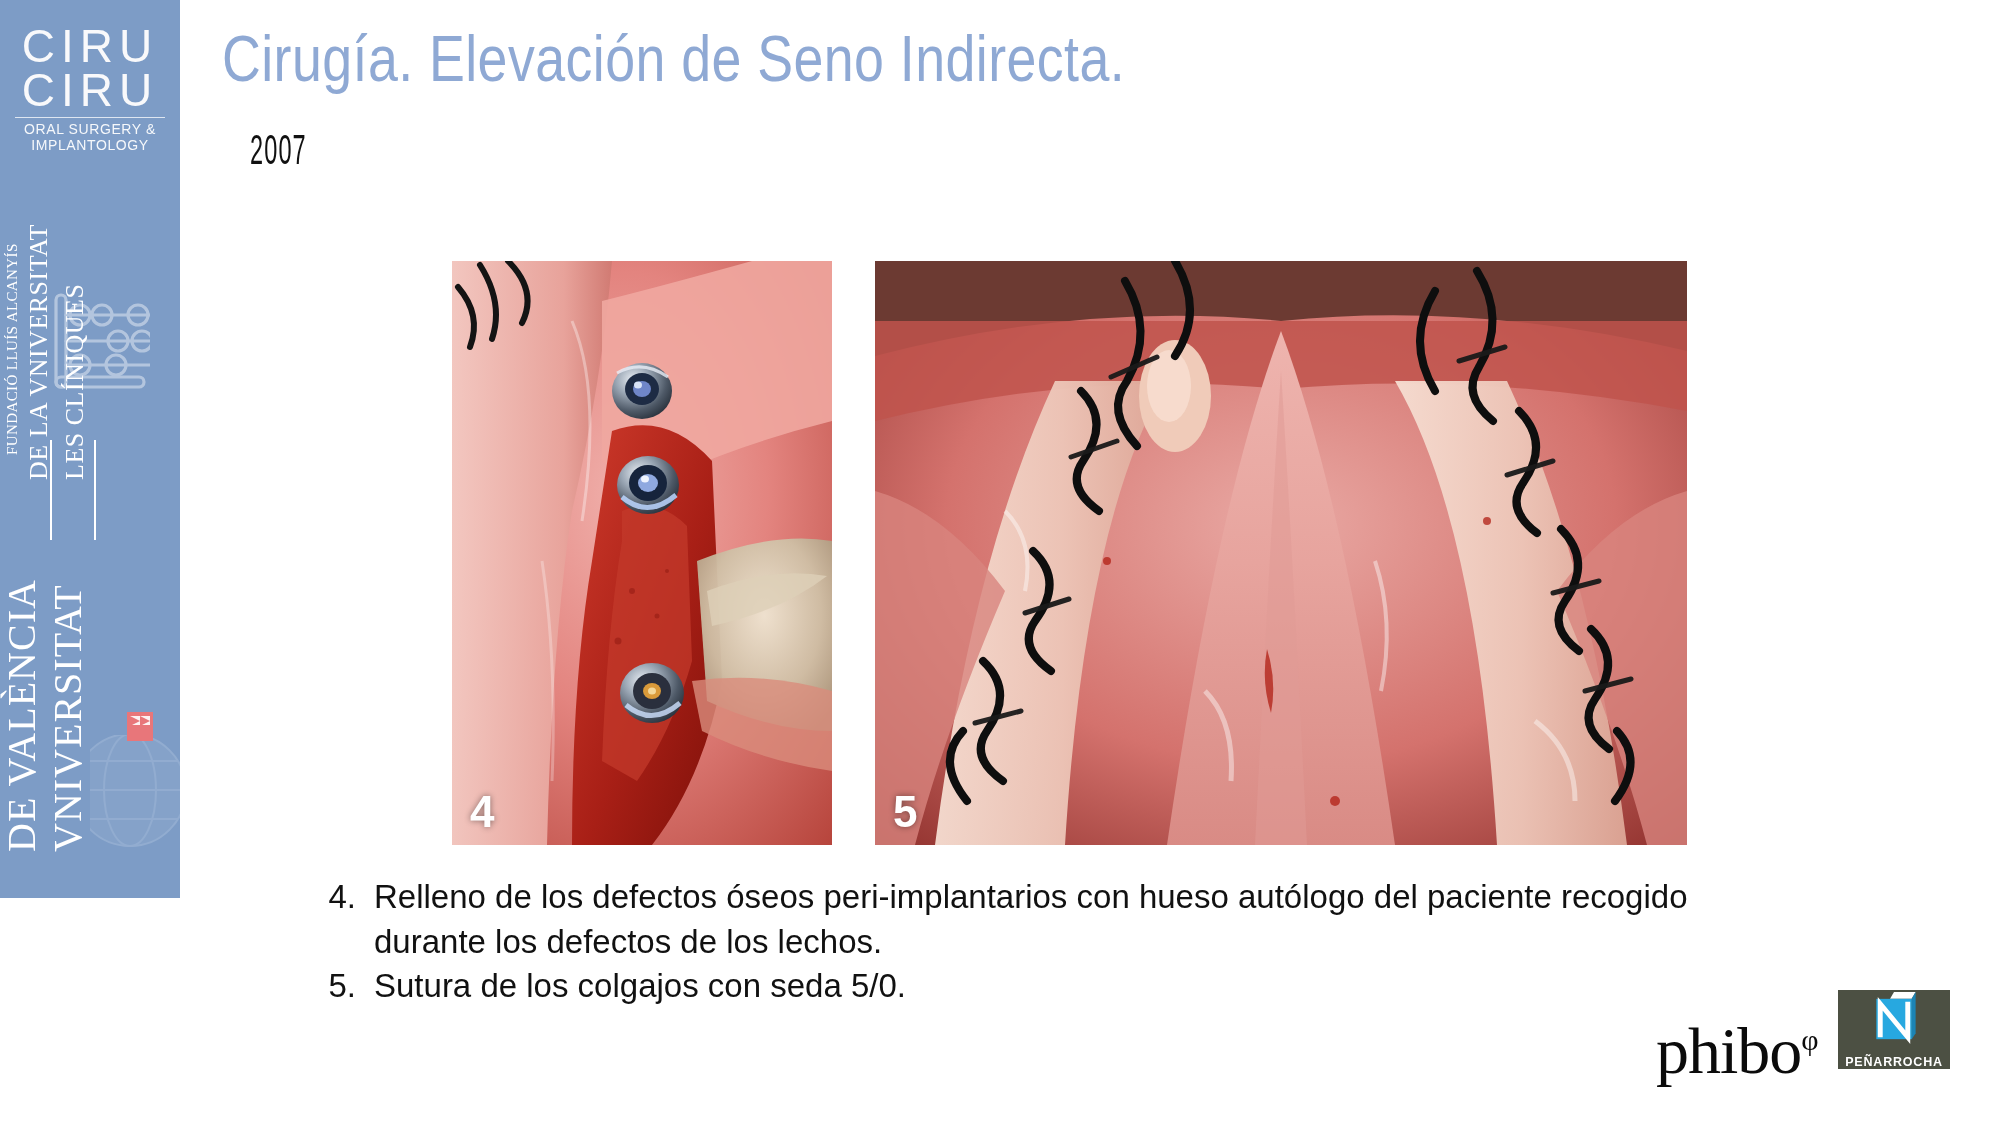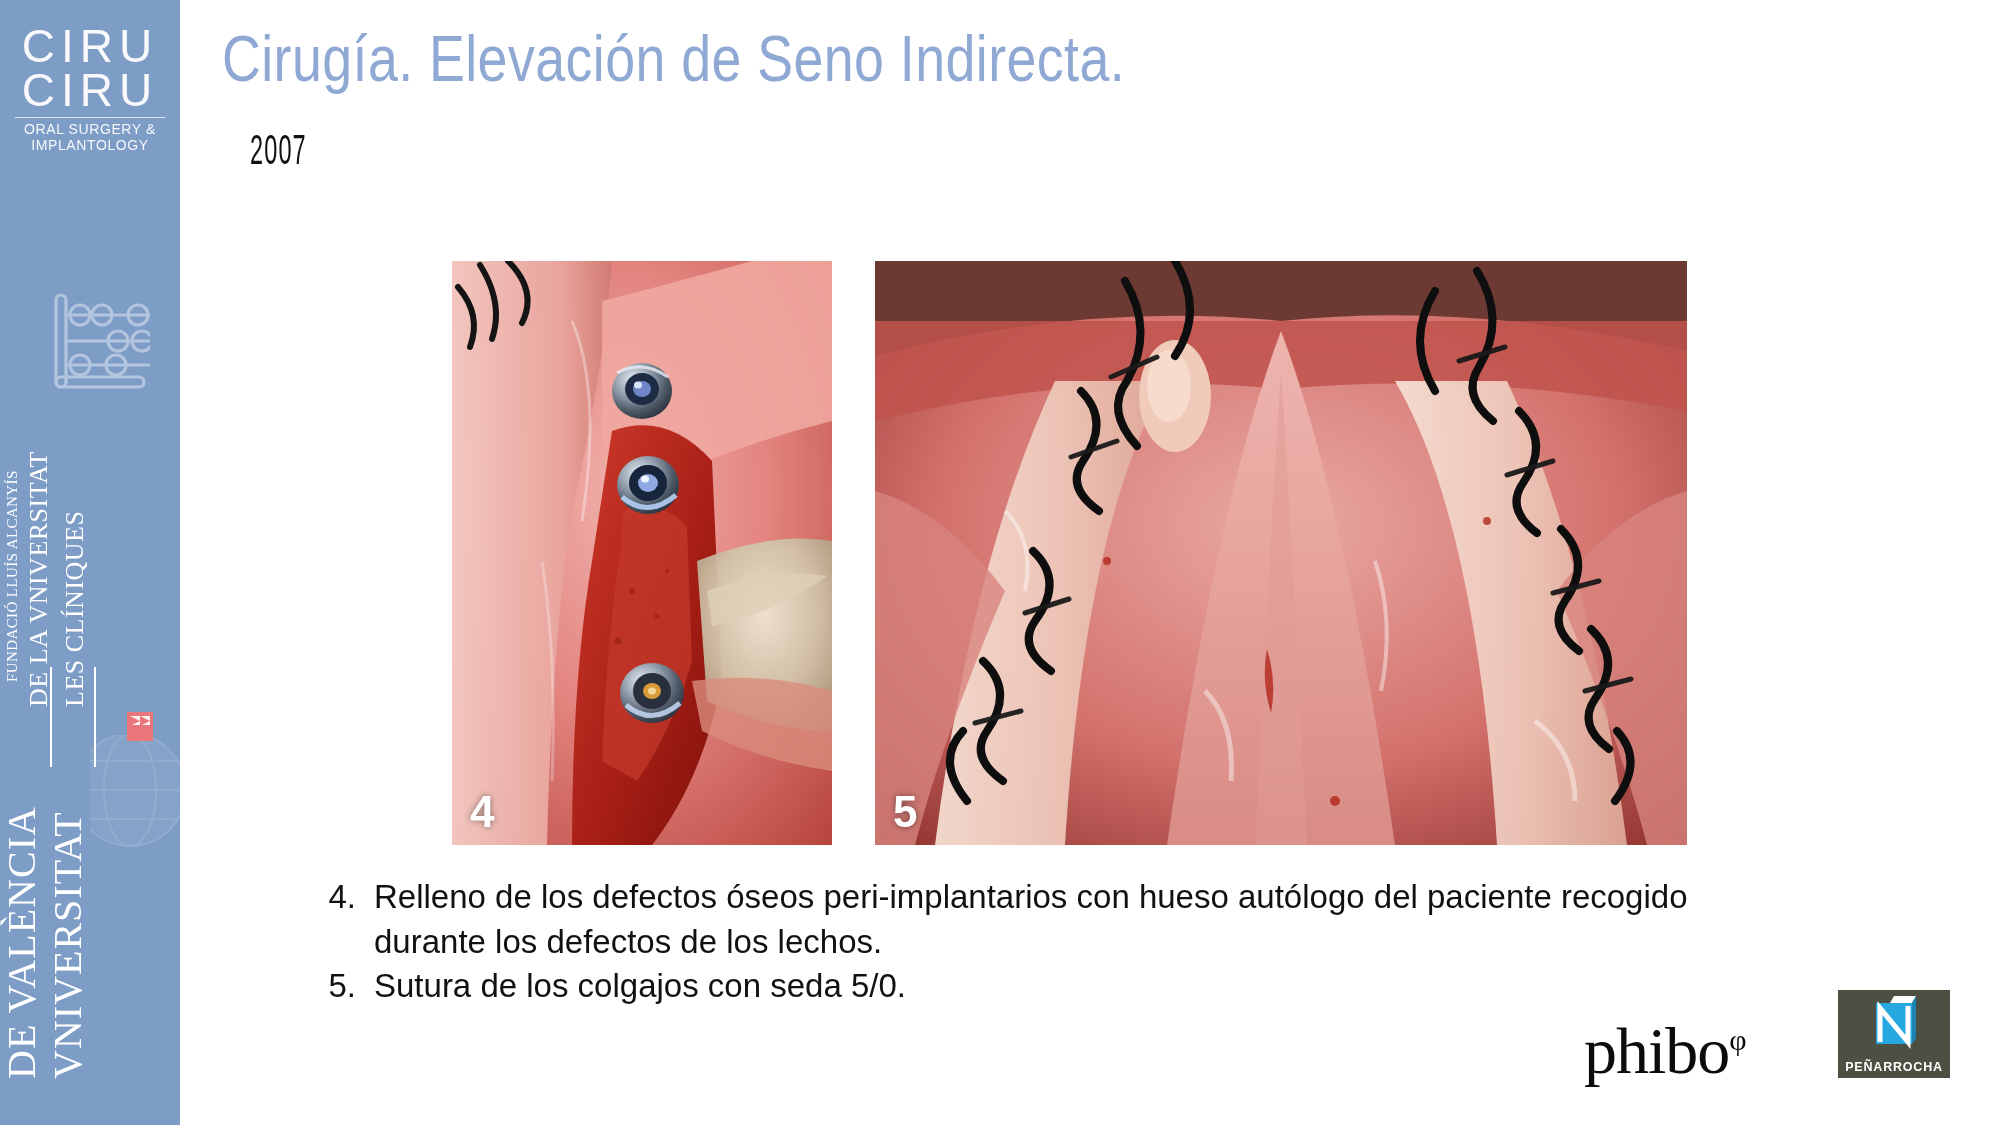--- a/index.html
+++ b/index.html
@@ -20,21 +20,21 @@
     height: 1125px;
     background: #ffffff;
     overflow: hidden;
   }
 
   
   .sidebar {
     position: absolute;
     left: 0; top: 0;
     width: 180px;
-    height: 1125px;
+    height: 898px;
     background: #7d9cc6;
     overflow: hidden;
   }
 
   
   .brand {
     position: absolute;
     top: 24px;
     left: 0;
     width: 180px;
@@ -246,39 +246,39 @@
     padding-right: 18px;
     box-sizing: border-box;
   }
   .cap-text {
     flex: 1 1 auto;
   }
 
   
   .phibo {
     position: absolute;
-    left: 1584px;
+    left: 1656px;
     top: 1018px;
     font-family: "Liberation Serif", serif;
     font-size: 66px;
     color: #0b0b0b;
     letter-spacing: -1px;
     line-height: 1;
   }
   .phibo .sup {
     font-size: 30px;
     vertical-align: super;
     letter-spacing: 0;
   }
   .penarrocha {
     position: absolute;
     left: 1838px;
     top: 990px;
     width: 112px;
-    height: 88px;
+    height: 79px;
     background: #4c5043;
     display: flex;
     flex-direction: column;
     align-items: center;
     justify-content: center;
   }
   .pen-mark { width: 52px; height: 60px; }
   .pen-text {
     margin-top: 6px;
     color: #ffffff;

